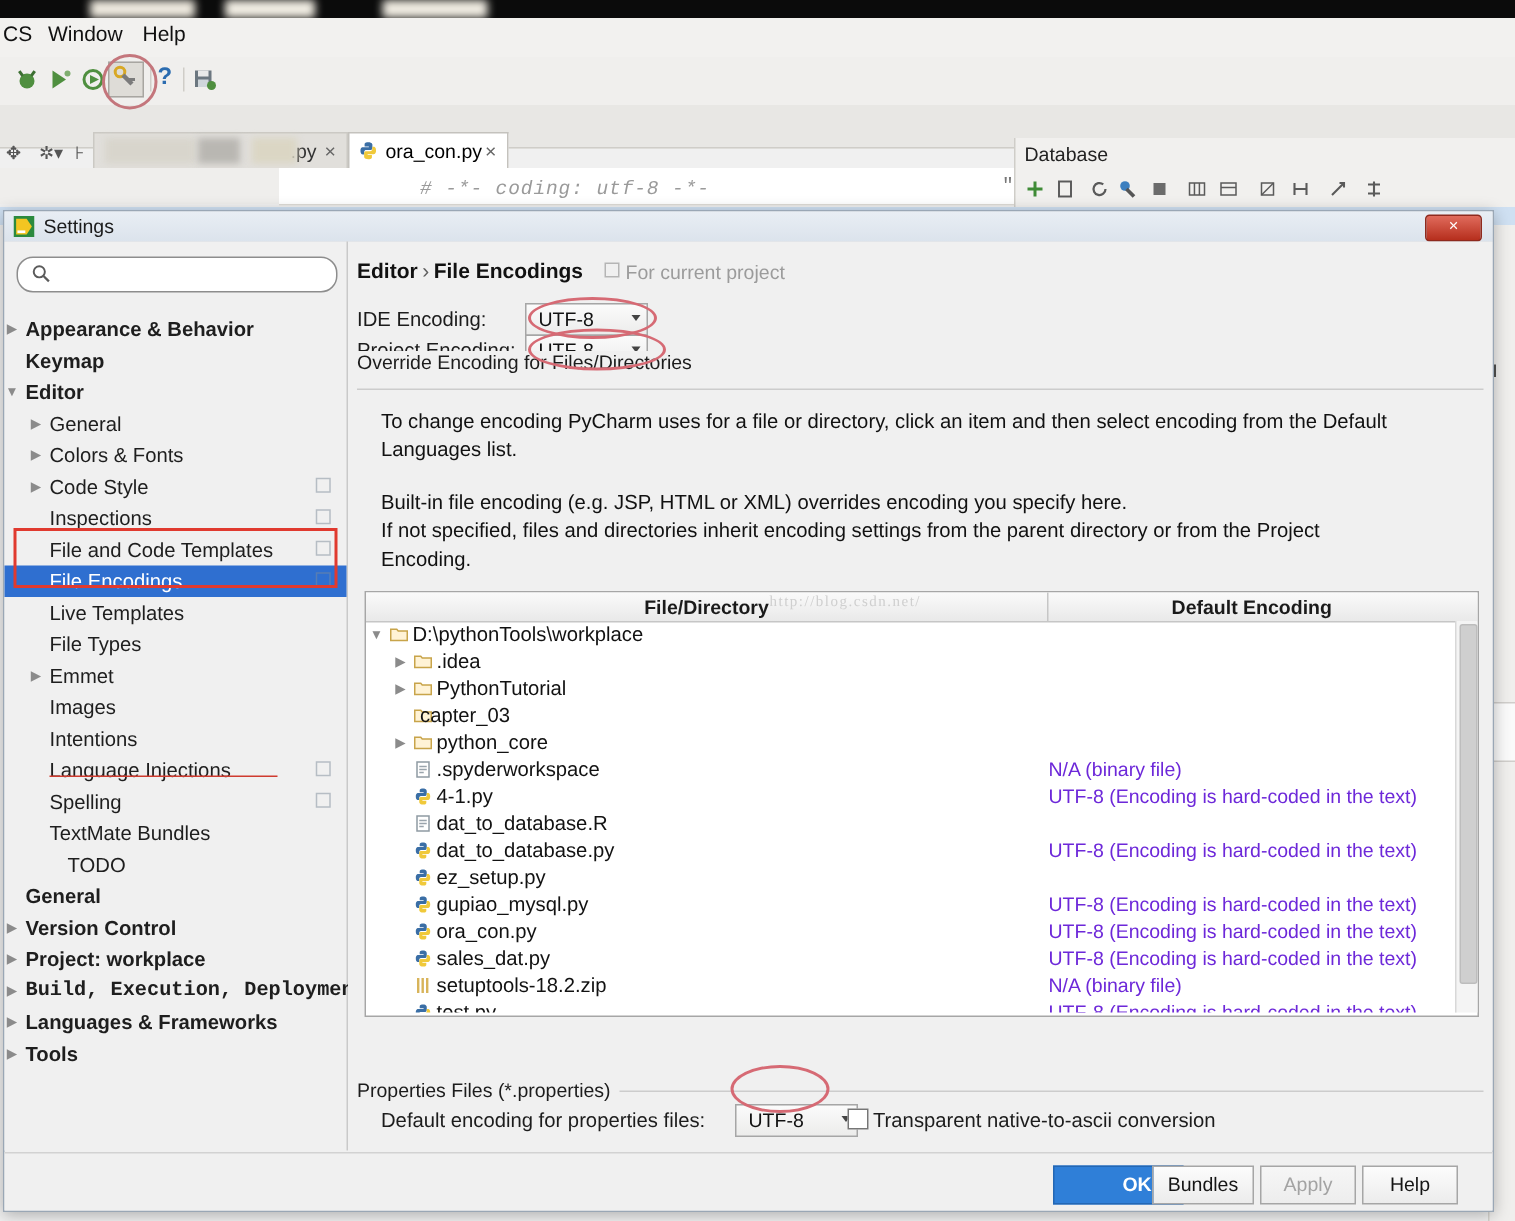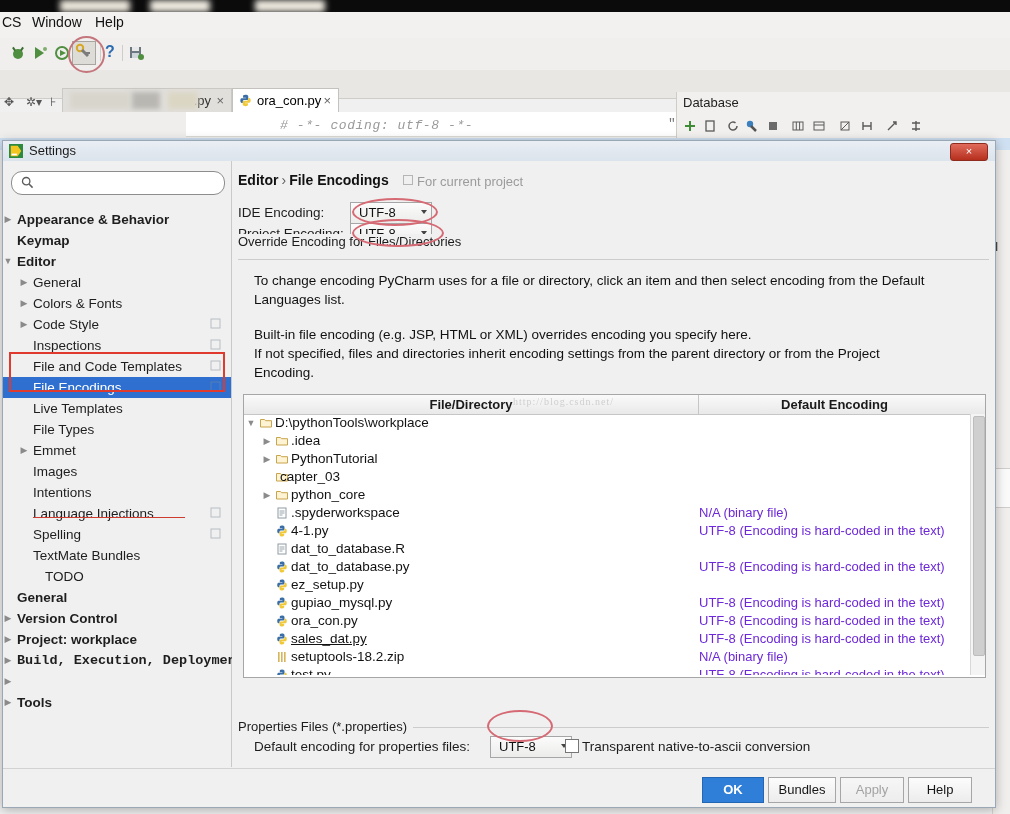--- a/index.html
+++ b/index.html
@@ -335,20 +335,21 @@
         <div class="trow bold">
           <span class="arrow" style="left: 0px;">▶</span>
           <span class="lbl" style="left: 14px;">Project: workplace</span>
         </div>
         <div class="trow bold">
           <span class="arrow" style="left: 0px;">▶</span>
           <span class="lbl" style="left: 14px; font-family: Liberation Mono, monospace;">Build, Execution, Deployment</span>
         </div>
         <div class="trow bold">
           <span class="arrow" style="left: 0px;">▶</span>
+          <span class="lbl" style="left: 14px;">Languages &amp; Frameworks</span>
         </div>
         <div class="trow bold">
           <span class="arrow" style="left: 0px;">▶</span>
           <span class="lbl" style="left: 14px;">Tools</span>
         </div>
       </div>
   <div class="strike" style="left: 30px; width: 152px; top: 356px;"></div>
     </div>
 
   <div class="rightpane">
@@ -485,21 +486,21 @@
             <path d="M6 11.4c2.2 0 2.2-1.1 2.2-1.1V8.8H5.6v-.5h3.7s1.5.1 1.5-2.3-1.4-2.3-1.4-2.3h-.9v1.4S8.6 6.4 7.2 6.4H4.8s-1.3-.1-1.3 1.3v2s0 1.7 2.5 1.7z" fill="#f0c93a"></path>
           </svg>
           <span class="nm" style="left: 47px;">ora_con.py</span>
           <span class="enc">UTF-8 (Encoding is hard-coded in the text)</span>
         </div>
         <div class="frw">
           <svg class="ic" viewBox="0 0 12 12" style="left: 32px;">
             <path d="M6 0.6C3.8 0.6 3.8 1.7 3.8 1.7v1.5h2.6v.5H2.7S1.2 3.6 1.2 6s1.4 2.3 1.4 2.3h.9V6.9S3.4 5.6 4.8 5.6h2.4S8.5 5.7 8.5 4.3V2.3S8.6.6 6 .6z" fill="#3a6ea5"></path>
             <path d="M6 11.4c2.2 0 2.2-1.1 2.2-1.1V8.8H5.6v-.5h3.7s1.5.1 1.5-2.3-1.4-2.3-1.4-2.3h-.9v1.4S8.6 6.4 7.2 6.4H4.8s-1.3-.1-1.3 1.3v2s0 1.7 2.5 1.7z" fill="#f0c93a"></path>
           </svg>
-          <span class="nm" style="left: 47px; text-decoration: underline;">sales_dat.py</span>
+          <span class="nm" style="left: 47px;">sales_dat.py</span>
           <span class="enc">UTF-8 (Encoding is hard-coded in the text)</span>
         </div>
         <div class="frw">
           <svg class="ic" viewBox="0 0 12 12" style="left: 32px;">
             <g>
               <rect x="2" y="1" width="1.6" height="10" fill="#d8b45a"></rect>
               <rect x="5" y="1" width="1.6" height="10" fill="#d8b45a"></rect>
               <rect x="8" y="1" width="1.6" height="10" fill="#d8b45a"></rect>
             </g>
           </svg>
@@ -514,21 +515,21 @@
           <span class="nm" style="left: 47px;">test.py</span>
           <span class="enc">UTF-8 (Encoding is hard-coded in the text)</span>
         </div>
       </div>
     <div class="vscroll">
       <div class="vthumb"></div>
     </div>
   </div>
 
   <div class="footer">
-    <div class="btn primary" style="left:699px;width:60px;">OK</div>
+    <div class="btn primary" style="left:699px;width:60px;padding-left:25px;">OK</div>
     <div class="btn" style="left:765px;width:66px;">Bundles</div>
     <div class="btn disabled" style="left:837px;width:62px;">Apply</div>
     <div class="btn" style="left:905px;width:62px;">Help</div>
   </div>
 </div>
 
 <div class="watermark">http://blog.csdn.net/</div>
 
 <div class="ell" style="left:68px;top:36px;width:33px;height:33px;border-color:#c4767c;"></div>
 <div class="rect" style="left:9px;top:352px;width:212px;height:36px;"></div>

